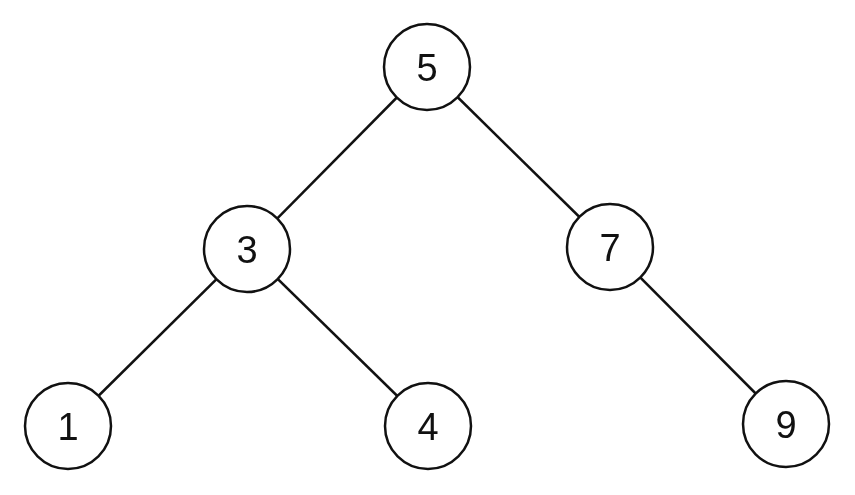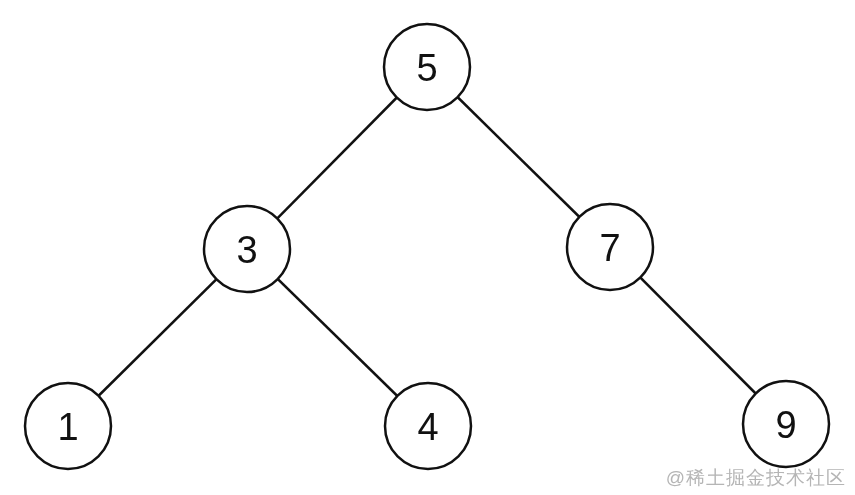--- a/index.html
+++ b/index.html
@@ -65,14 +65,13 @@
       </g>
       <g>
         <circle cx="428" cy="426" r="43" fill="#ffffff" stroke="#111111" stroke-width="2.5"></circle>
         <text x="428" y="427">4</text>
       </g>
       <g>
         <circle cx="786" cy="424" r="43" fill="#ffffff" stroke="#111111" stroke-width="2.5"></circle>
         <text x="786" y="425">9</text>
       </g>
     </svg>
-  <div class="watermark" style="color: rgb(181, 181, 181);">@稀土掘金技术社区</div>
 </div>
 
 </body></html>

